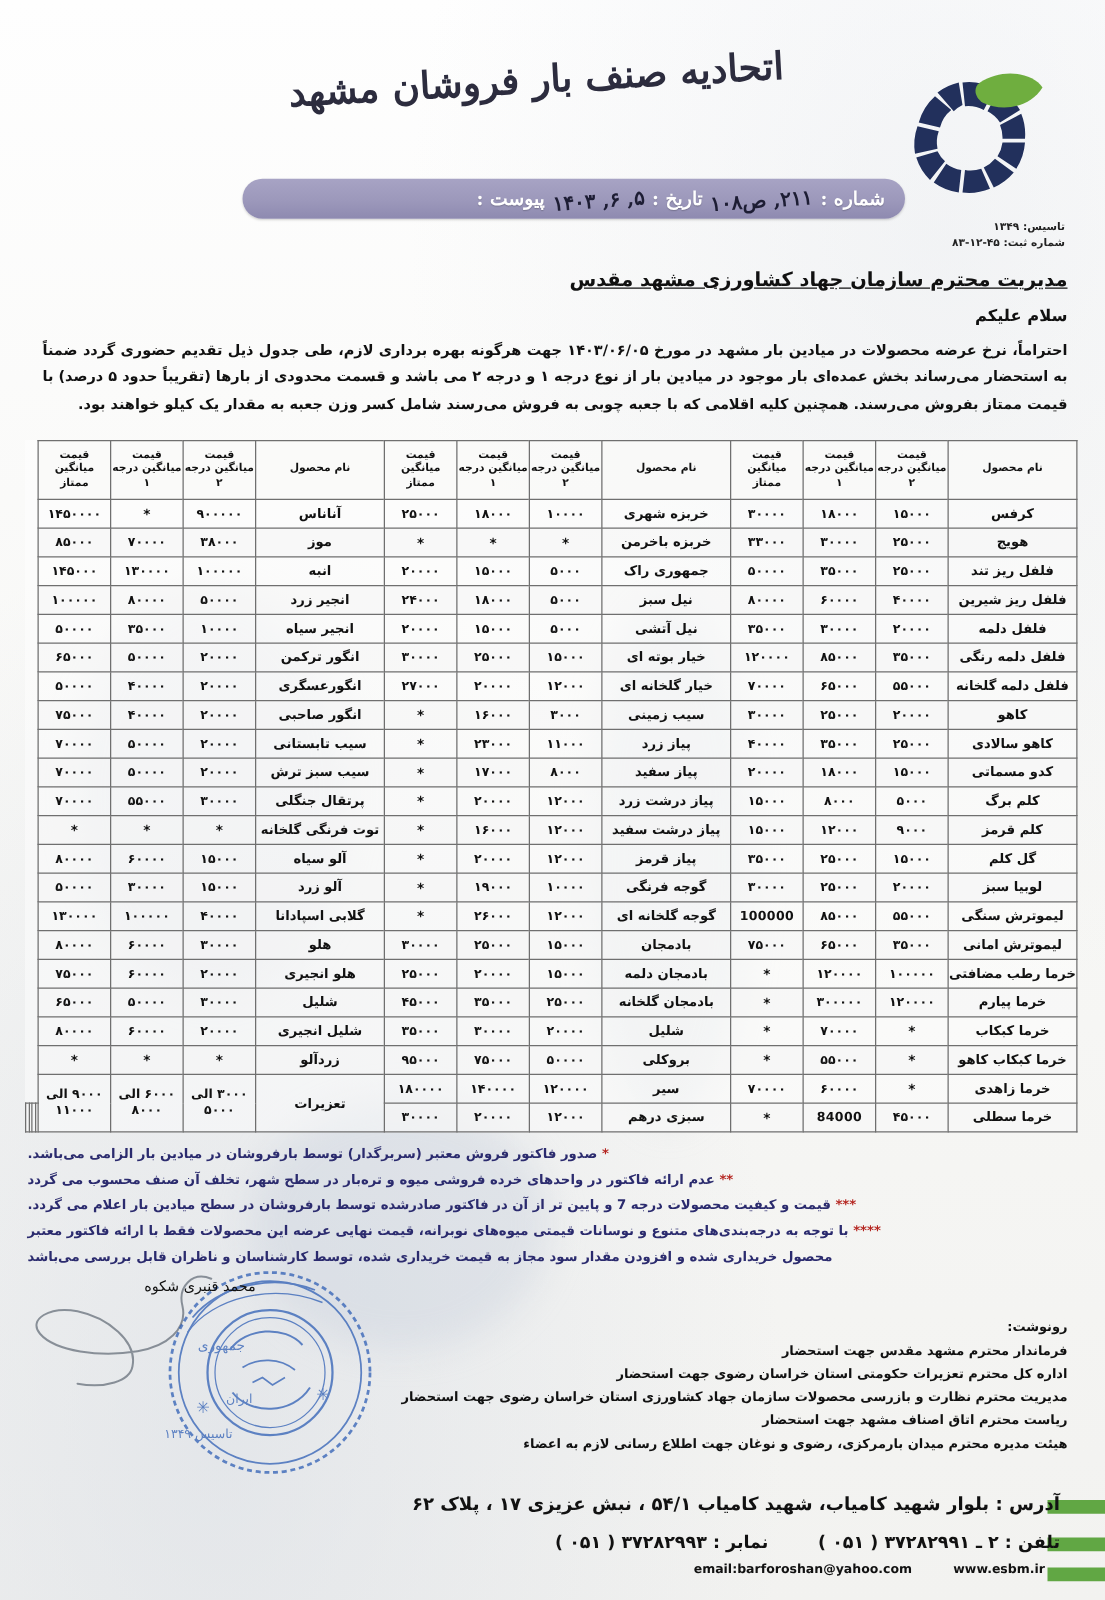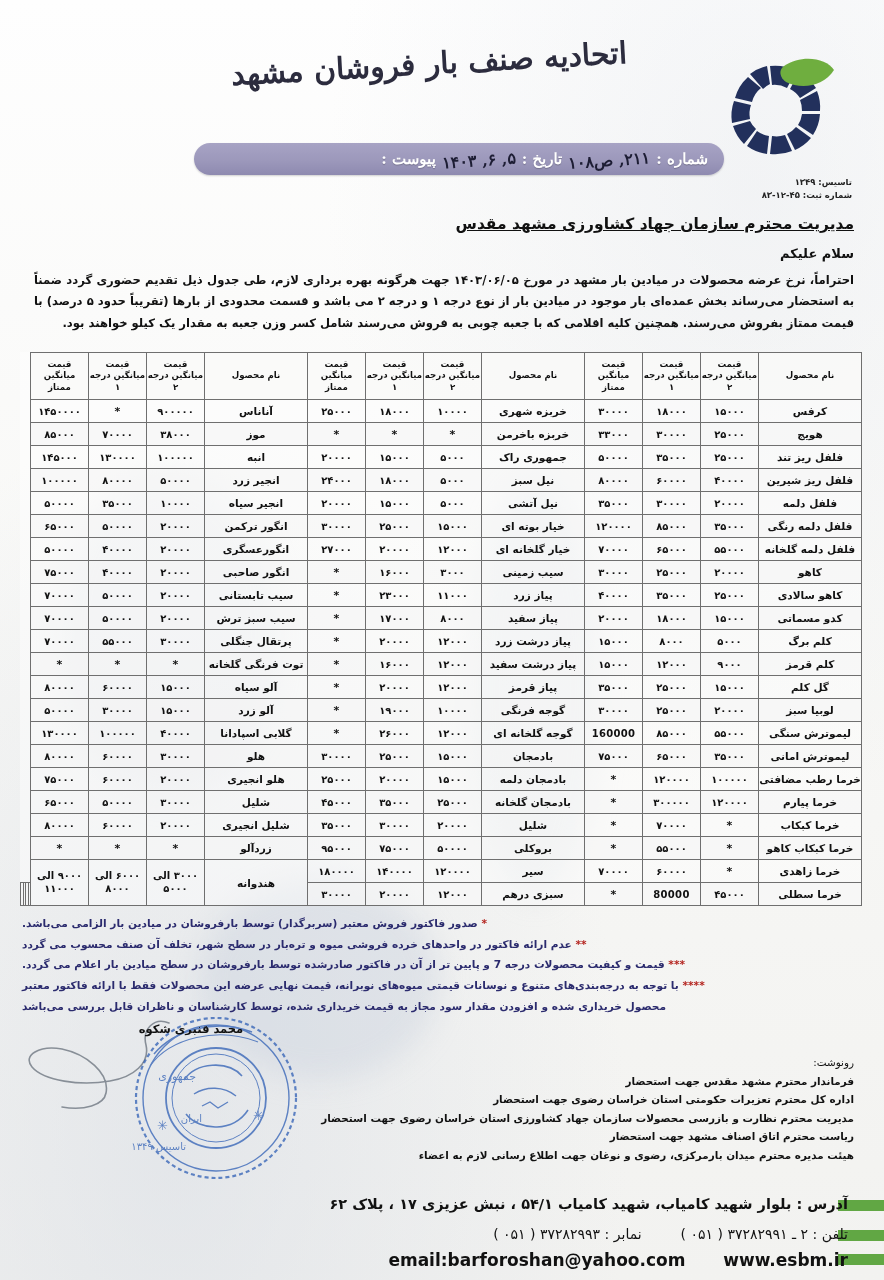--- a/index.html
+++ b/index.html
@@ -102,43 +102,43 @@
   
   .notes{
     position:absolute;right:42px;top:913px;width:820px;direction:rtl;text-align:left;
     font-size:10.6px;line-height:1.95;color:#2b2b6e;font-weight:700;
   }
   .notes .n{display:block;white-space:nowrap;}
   .notes .bullet{color:#b4241f;font-weight:700;letter-spacing:1px;}
 
   
   .sign{
-    position:absolute;right:553px;top:1020px;width:280px;text-align:center;
-    font-size:11.5px;font-weight:700;color:#111;line-height:1.7;direction:rtl;
+    position:absolute;right:584px;top:1020px;width:280px;text-align:center;
+    font-size:11.5px;font-weight:400;color:#111;line-height:1.7;direction:rtl;
   }
   .stamp{
     position:absolute;right:585px;top:1010px;width:175px;height:175px;
     pointer-events:none;opacity:.75;
   }
   .sigscribble{
     position:absolute;right:700px;top:1015px;width:170px;height:110px;
     pointer-events:none;opacity:.65;
   }
 
   
   .dist{
     position:absolute;right:30px;top:1053px;width:820px;direction:rtl;text-align:right;
     font-size:10.4px;line-height:1.78;color:#111;font-weight:600;
   }
-  .dist .dtitle{font-weight:400;}
+  .dist .dtitle{font-weight:700;}
   .addrline{position:absolute;right:36px;top:1196px;font-size:14.5px;font-weight:700;color:#111;white-space:nowrap;}
   .addrbar{position:absolute;right:0px;top:1200px;width:46px;height:11px;background:#61a744;}
-  .row2{position:absolute;right:36px;top:1226px;font-size:14px;font-weight:400;color:#111;white-space:nowrap;margin-left:34px;}
+  .row2{position:absolute;right:36px;top:1226px;font-size:14px;font-weight:700;color:#111;white-space:nowrap;margin-left:34px;}
   .row2bar{position:absolute;right:0px;top:1230px;width:46px;height:11px;background:#61a744;}
-  .row3{position:absolute;right:36px;top:1250px;font-size:17px;font-weight:700;color:#111;white-space:nowrap;direction:ltr;}
+  .row3{position:absolute;right:48px;top:1250px;font-size:10px;font-weight:700;color:#111;white-space:nowrap;direction:ltr;}
   .row3bar{position:absolute;right:0px;top:1254px;width:46px;height:11px;background:#61a744;}
   .row3 .sp{display:inline-block;width:26px;}
 </style>
 </head>
 <body>
 
 <div class="page">
 
   <div class="wm wm1"></div>
   <div class="wm wm2"></div>
@@ -412,21 +412,21 @@
             <td class="star">*</td>
             <td class="name">آلو زرد</td>
             <td class="num">۱۵۰۰۰</td>
             <td class="num">۳۰۰۰۰</td>
             <td class="num">۵۰۰۰۰</td>
           </tr>
           <tr>
             <td class="name">لیموترش سنگی</td>
             <td class="num">۵۵۰۰۰</td>
             <td class="num">۸۵۰۰۰</td>
-            <td class="num">160000</td>
+            <td class="num">100000</td>
             <td class="name">گوجه گلخانه ای</td>
             <td class="num">۱۲۰۰۰</td>
             <td class="num">۲۶۰۰۰</td>
             <td class="star">*</td>
             <td class="name">گلابی اسپادانا</td>
             <td class="num">۴۰۰۰۰</td>
             <td class="num">۱۰۰۰۰۰</td>
             <td class="num">۱۳۰۰۰۰</td>
           </tr>
           <tr>
@@ -501,38 +501,38 @@
           </tr>
           <tr>
             <td class="name">خرما زاهدی</td>
             <td class="star">*</td>
             <td class="num">۶۰۰۰۰</td>
             <td class="num">۷۰۰۰۰</td>
             <td class="name">سیر</td>
             <td class="num">۱۲۰۰۰۰</td>
             <td class="num">۱۴۰۰۰۰</td>
             <td class="num">۱۸۰۰۰۰</td>
-            <td class="name" rowspan="2">هندوانه</td>
+            <td class="name" rowspan="2">تعزیرات</td>
             <td class="num rng" rowspan="2">
               <div>۳۰۰۰ الی</div>
               <div>۵۰۰۰</div>
             </td>
             <td class="num rng" rowspan="2">
               <div>۶۰۰۰ الی</div>
               <div>۸۰۰۰</div>
             </td>
             <td class="num rng" rowspan="2">
               <div>۹۰۰۰ الی</div>
               <div>۱۱۰۰۰</div>
             </td>
           </tr>
           <tr>
             <td class="name">خرما سطلی</td>
             <td class="num">۴۵۰۰۰</td>
-            <td class="num">80000</td>
+            <td class="num">84000</td>
             <td class="star">*</td>
             <td class="name">سبزی درهم</td>
             <td class="num">۱۲۰۰۰</td>
             <td class="num">۲۰۰۰۰</td>
             <td class="num">۳۰۰۰۰</td>
             <td></td>
             <td></td>
             <td></td>
             <td></td>
           </tr>

